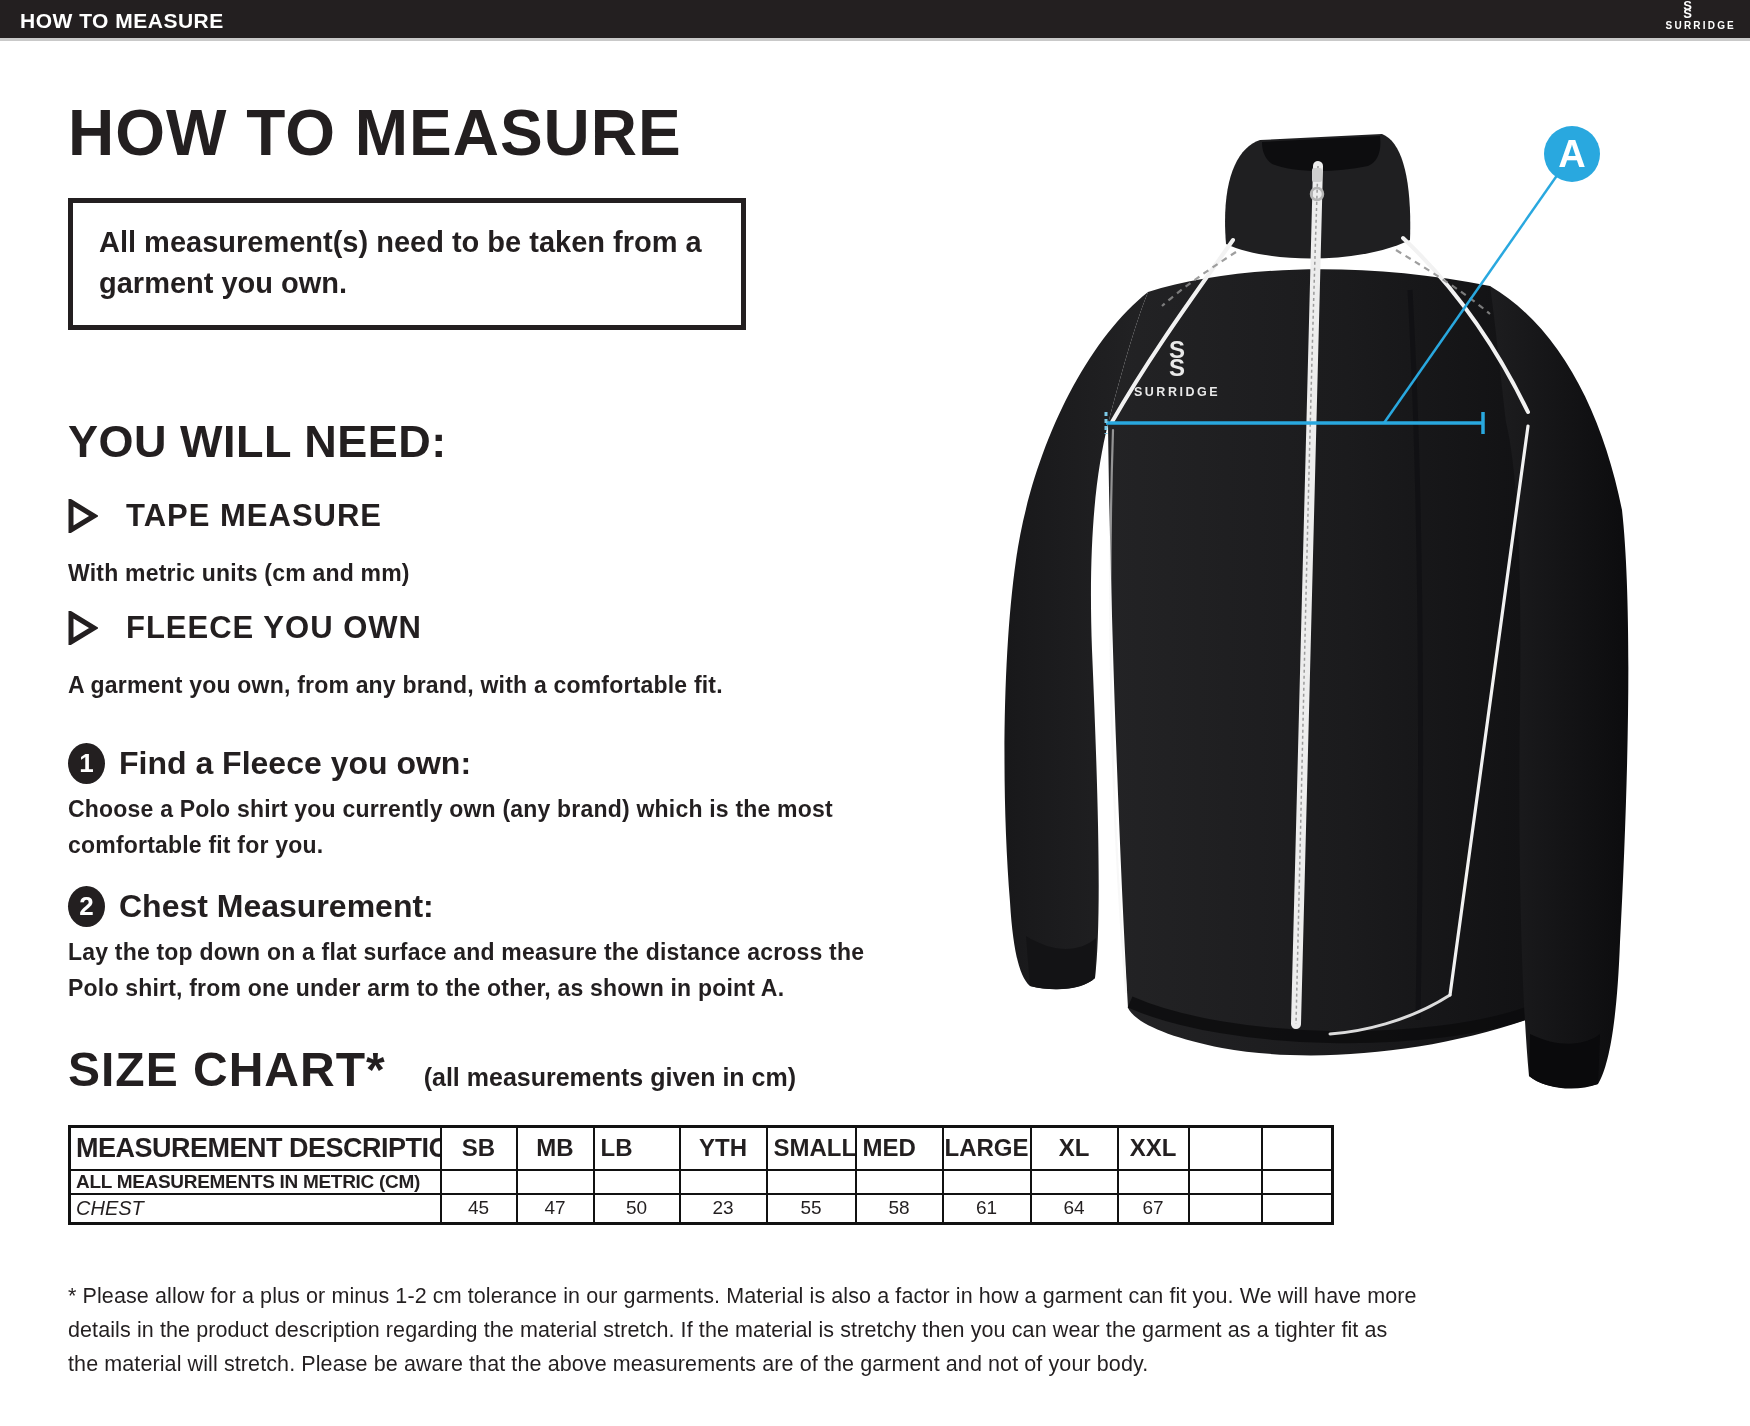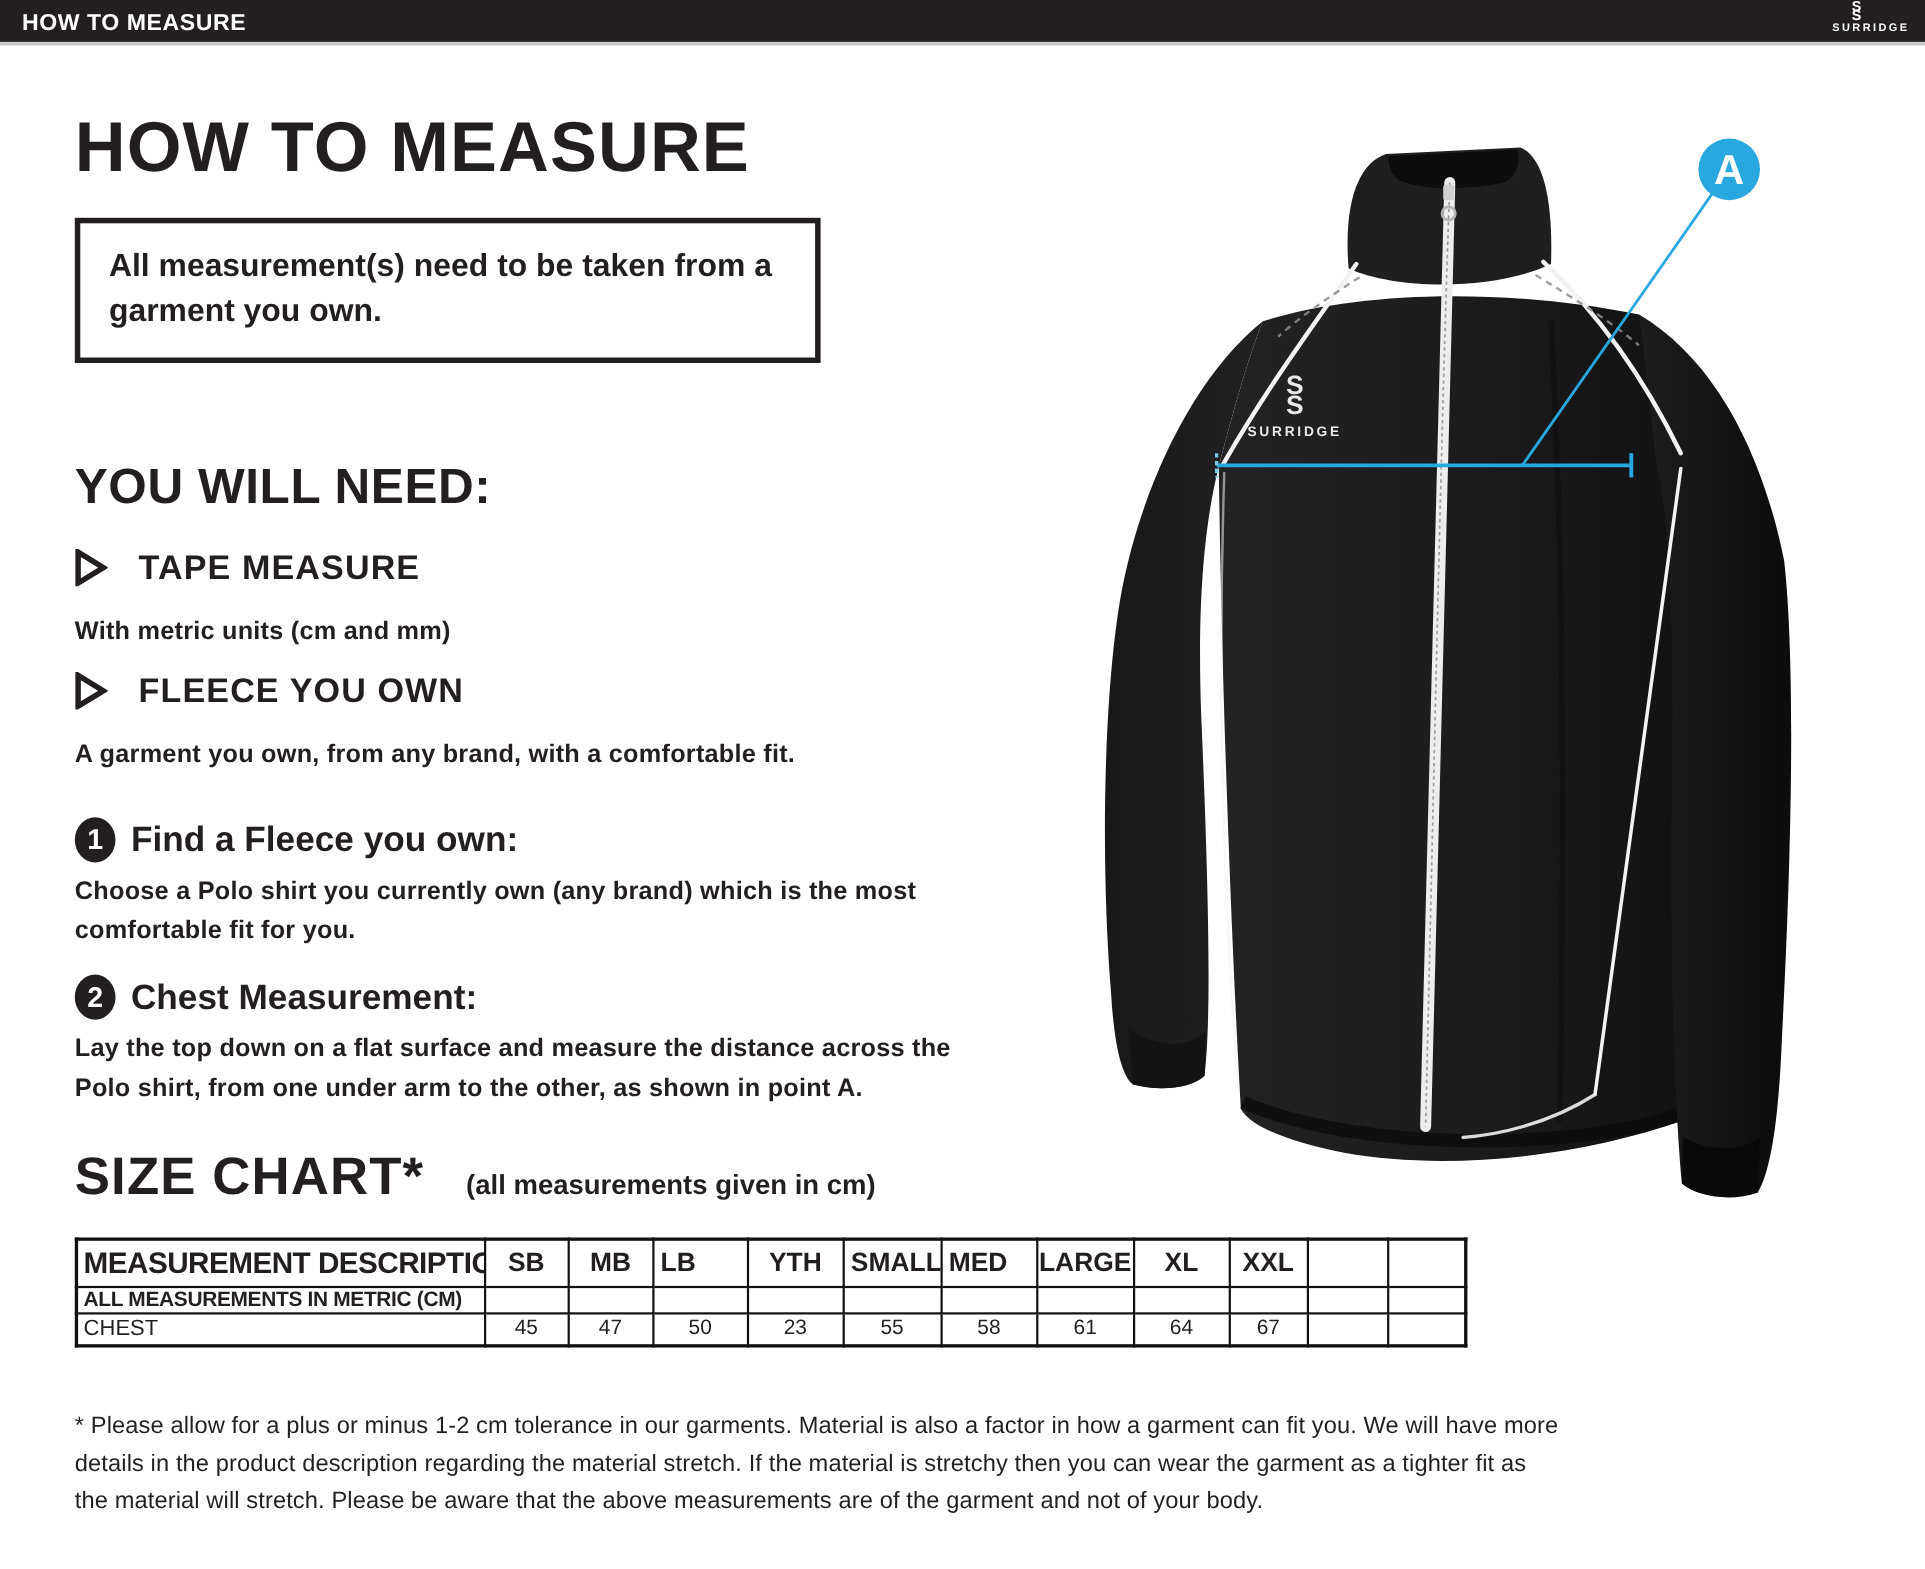--- a/index.html
+++ b/index.html
@@ -63,21 +63,21 @@
     border:3px solid #111111;
   }
   table.size-table td, table.size-table th { border:2px solid #111111; overflow:hidden; white-space:nowrap; }
   tr.r-head  { height:43px; }
   tr.r-metric{ height:20px; }
   tr.r-chest { height:30px; }
   th.c-desc  { font-size:27px; font-weight:700; text-align:left; padding-left:5px; letter-spacing:-0.5px; }
   th.c-size  { font-size:24px; font-weight:700; text-align:center; }
   th.c-size.al{ text-align:left; padding-left:6px; }
   td.c-label-metric { font-size:19px; font-weight:700; text-align:left; padding-left:5px; letter-spacing:-0.3px; }
-  td.c-label-chest  { font-size:20px; font-weight:400; text-align:left; padding-left:5px; }
+  td.c-label-chest  { font-size:20px; font-weight:400; text-align:left; padding-left:5px;font-style:italic; }
   td.c-val   { font-size:19px; font-weight:400; text-align:center;margin-top:28px; }
 
   .footnote {
     position:absolute; left:68px; top:1280px; width:1352px;
     font-size:21.5px; font-weight:400; line-height:1.58; letter-spacing:0.1px;
   }
 
   
   .figure { position:absolute; left:930px; top:90px; width:820px; height:1020px; }
 </style>

